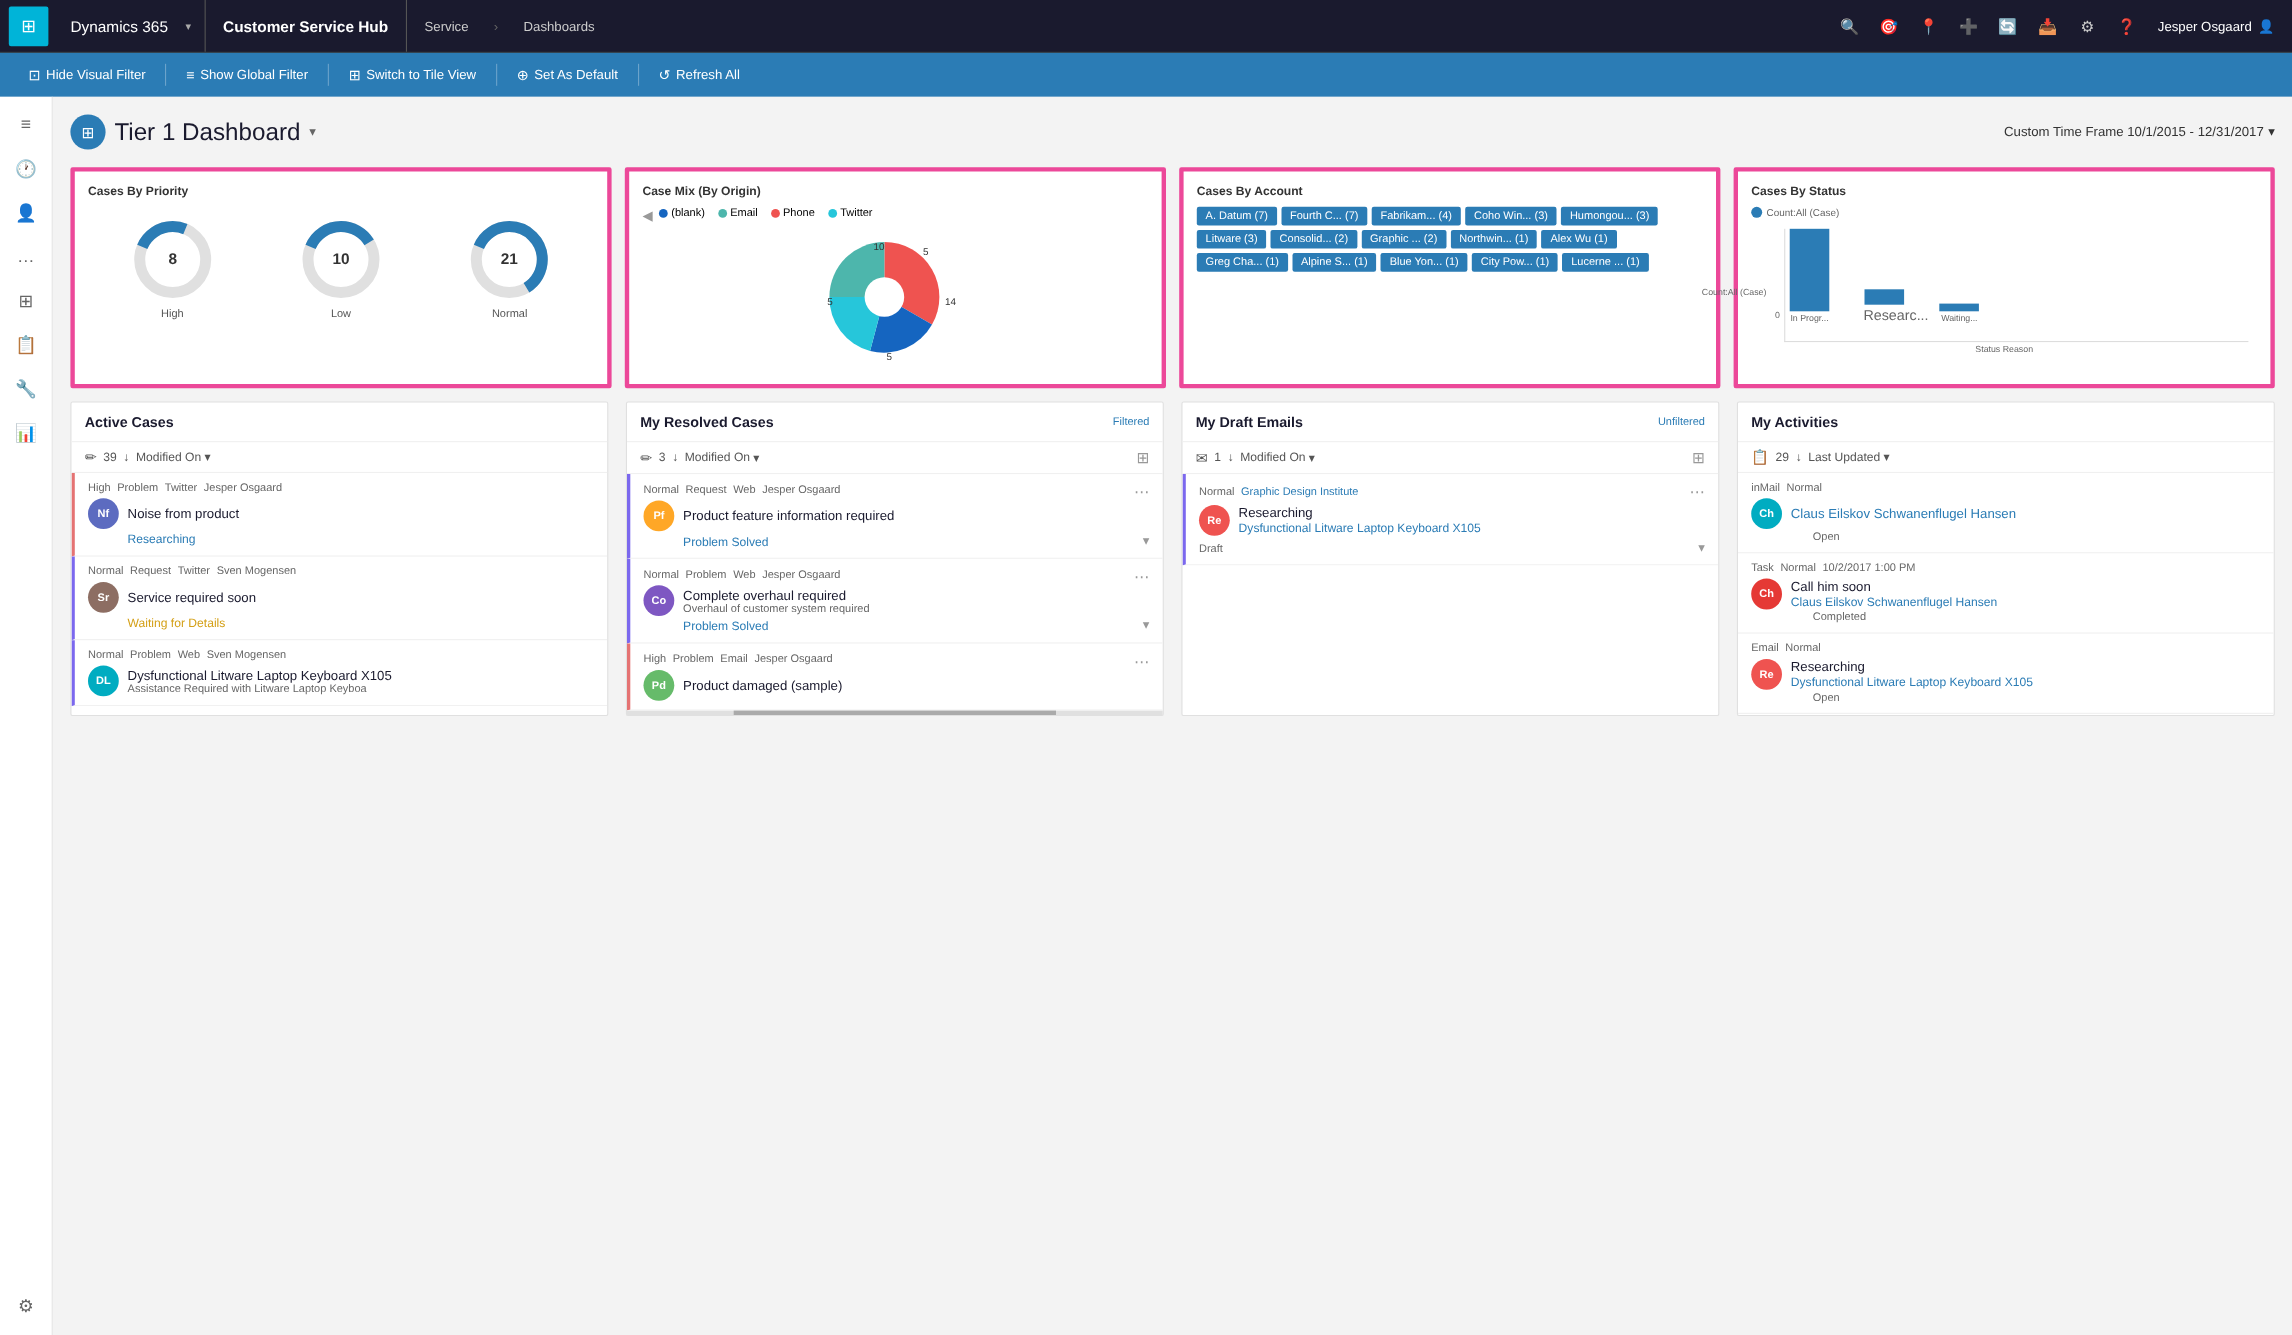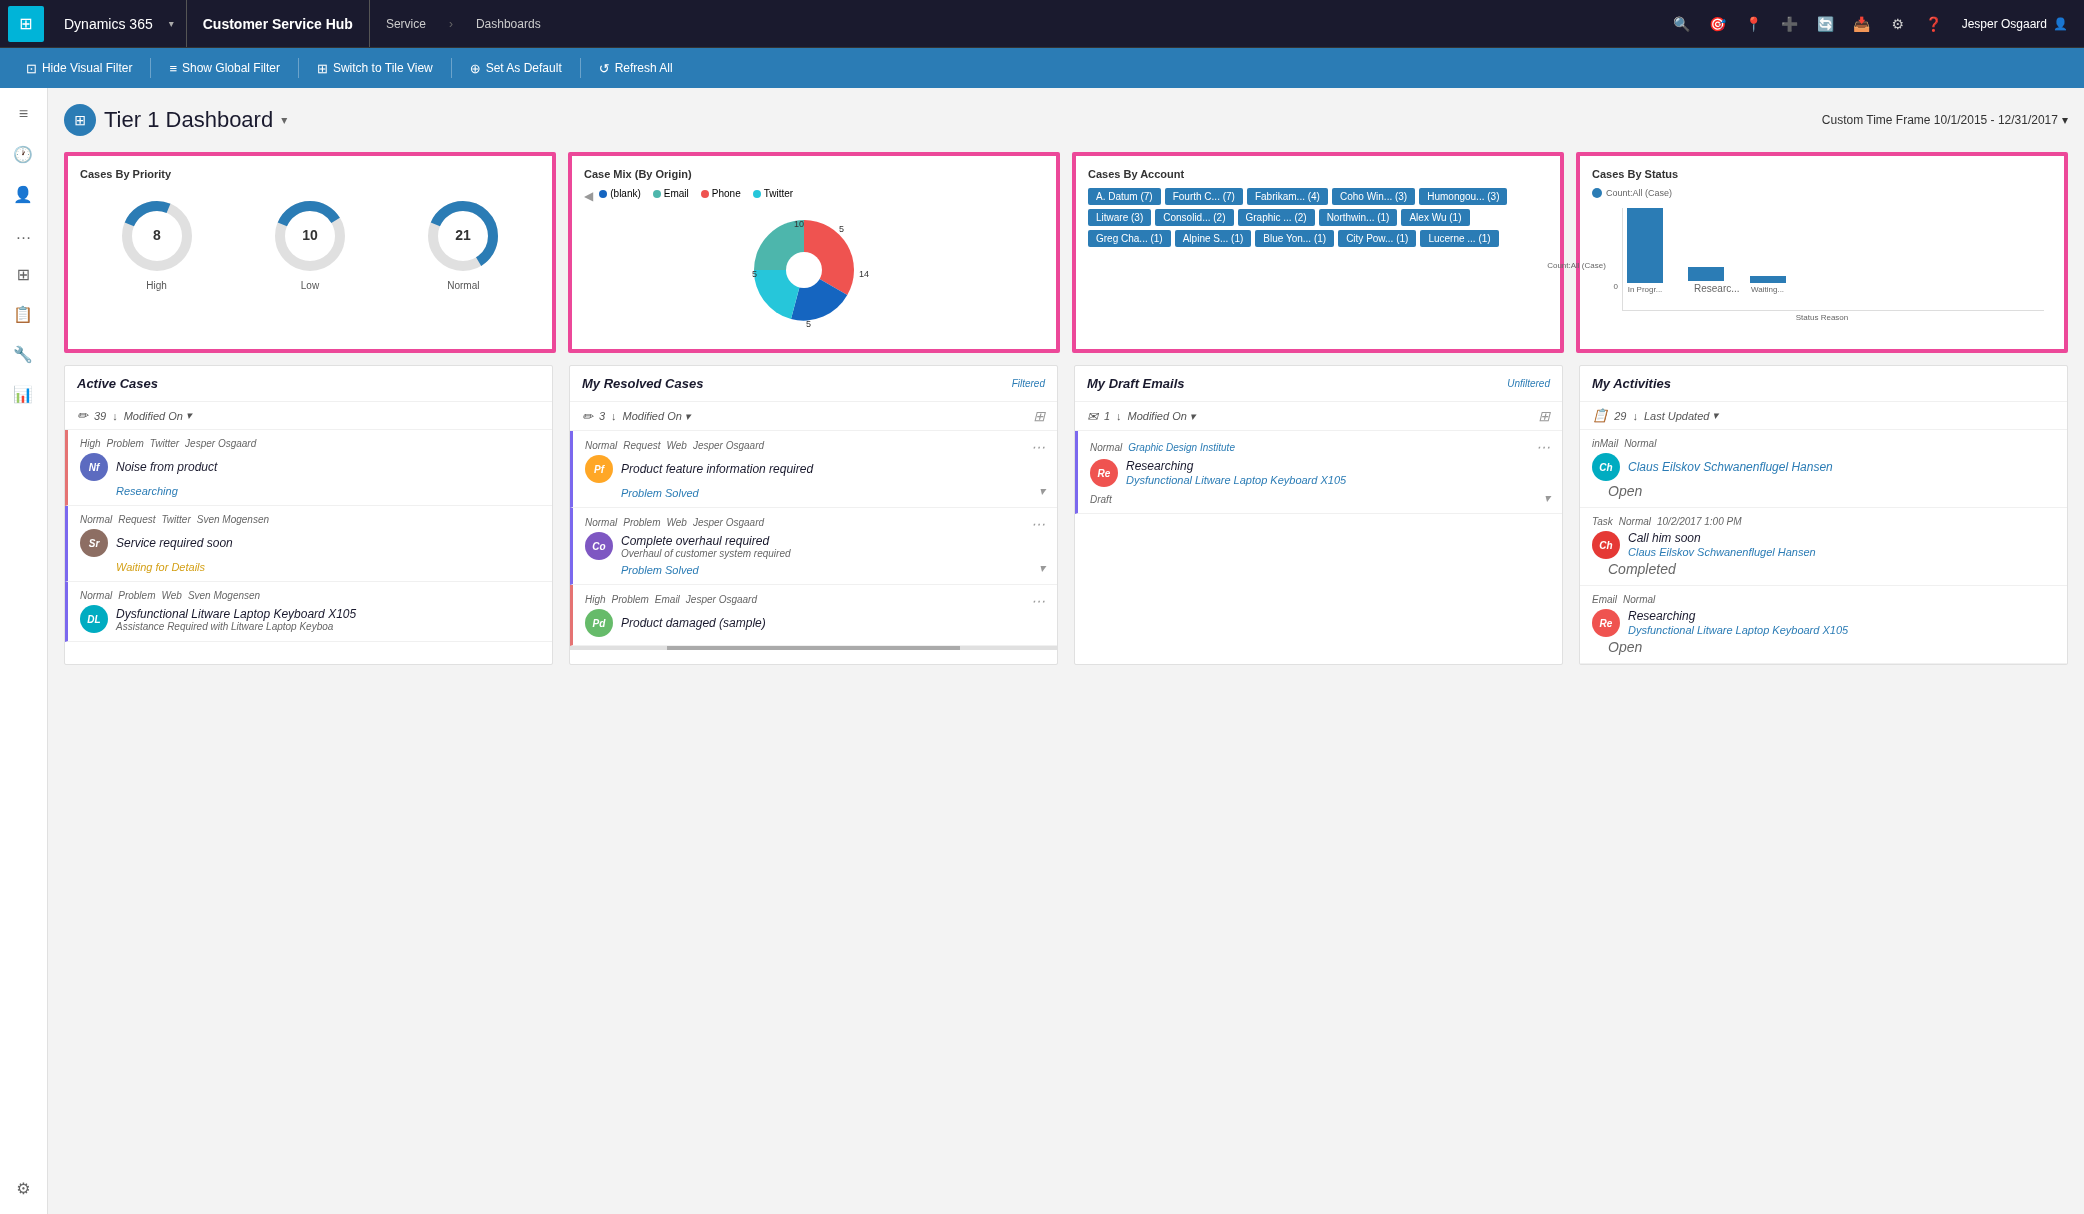--- a/index.html
+++ b/index.html
@@ -99,21 +99,21 @@
     .account-tags { display: flex; flex-wrap: wrap; gap: 4px; }
     .account-tag {
       background: #2b7cb5; color: white; padding: 3px 8px; border-radius: 2px; font-size: 10px; cursor: pointer;
     }
 
     
     .bar-chart-area { height: 120px; display: flex; flex-direction: column; }
     .bar-chart-inner { flex: 1; display: flex; align-items: flex-end; gap: 8px; padding: 8px 8px 0 30px; position: relative; }
 
     
-    .bottom-row { display: grid; grid-template-columns: 1fr 1fr 1fr 1fr; gap: 16px; font-style: italic; }
+    .bottom-row { display: grid; grid-template-columns: 1fr 1fr 1fr 1fr; gap: 16px; }
     .list-card { background: white; border: 1px solid #e0e0e0; border-radius: 2px; }
     .list-card-header {
       padding: 10px 12px; border-bottom: 1px solid #f0f0f0; display: flex; align-items: center; justify-content: space-between;
     }
     .list-card-title { font-size: 13px; font-weight: 600; color: #1a1a2e; }
     .filtered-badge { font-size: 10px; color: #2b7cb5; }
     .list-card-subheader {
       padding: 6px 12px; display: flex; align-items: center; gap: 6px; border-bottom: 1px solid #f0f0f0;
       font-size: 11px; color: #555;
     }
@@ -141,21 +141,21 @@
     .draft-item-header { display: flex; align-items: center; justify-content: space-between; margin-bottom: 4px; }
     .draft-tags { font-size: 10px; color: #666; display: flex; gap: 6px; }
     .draft-link { color: #2b7cb5; font-size: 11px; cursor: pointer; text-decoration: none; }
     .draft-status { font-size: 10px; color: #666; margin-top: 2px; }
 
     
     .activity-item { padding: 8px 12px; border-bottom: 1px solid #f0f0f0; }
     .activity-tags { font-size: 10px; color: #666; display: flex; gap: 6px; margin-bottom: 4px; }
     .activity-row { display: flex; align-items: center; gap: 8px; }
     .activity-link { color: #2b7cb5; font-size: 12px; cursor: pointer; }
-    .activity-status { font-size: 14px; color: #666; margin-top: 2px; margin-left: 16px; }
+    .activity-status { font-size: 10px; color: #666; margin-top: 2px; margin-left: 56px; }
 
     .count-badge { font-size: 11px; color: #555; }
     .more-btn { font-size: 14px; color: #999; cursor: pointer; }
   </style>
 </head>
 <body>
 
 <div class="top-nav">
   <div class="nav-app-icon">
     <span>⊞</span>
@@ -363,21 +363,21 @@
               <span style="font-size:8px;color:#666;"></span>
               <span style="font-size:8px;color:#666;">0</span>
             </div>
             <div style="display:flex;align-items:flex-end;gap:10px;flex:1;padding-bottom:16px;border-left:1px solid #ddd;border-bottom:1px solid #ddd;padding-left:4px;">
               <div style="display:flex;flex-direction:column;align-items:center;">
                 <div style="width:36px;height:75px;background:#2b7cb5;"></div>
                 <div style="font-size:8px;color:#666;margin-top:2px;text-align:center;">In Progr...</div>
               </div>
               <div style="display:flex;flex-direction:column;align-items:center;">
                 <div style="width:36px;height:14px;background:#2b7cb5;"></div>
-                <div style="font-size:10px;color:#666;margin-top:2px;text-align:center;padding-left:21px;">Researc...</div>
+                <div style="font-size:13px;color:#666;margin-top:2px;text-align:center;padding-left:21px;">Researc...</div>
               </div>
               <div style="display:flex;flex-direction:column;align-items:center;">
                 <div style="width:36px;height:7px;background:#2b7cb5;"></div>
                 <div style="font-size:8px;color:#666;margin-top:2px;text-align:center;">Waiting...</div>
               </div>
             </div>
           </div>
           <div style="text-align:center;font-size:8px;color:#666;margin-top:2px;">Status Reason</div>
         </div>
       </div>

